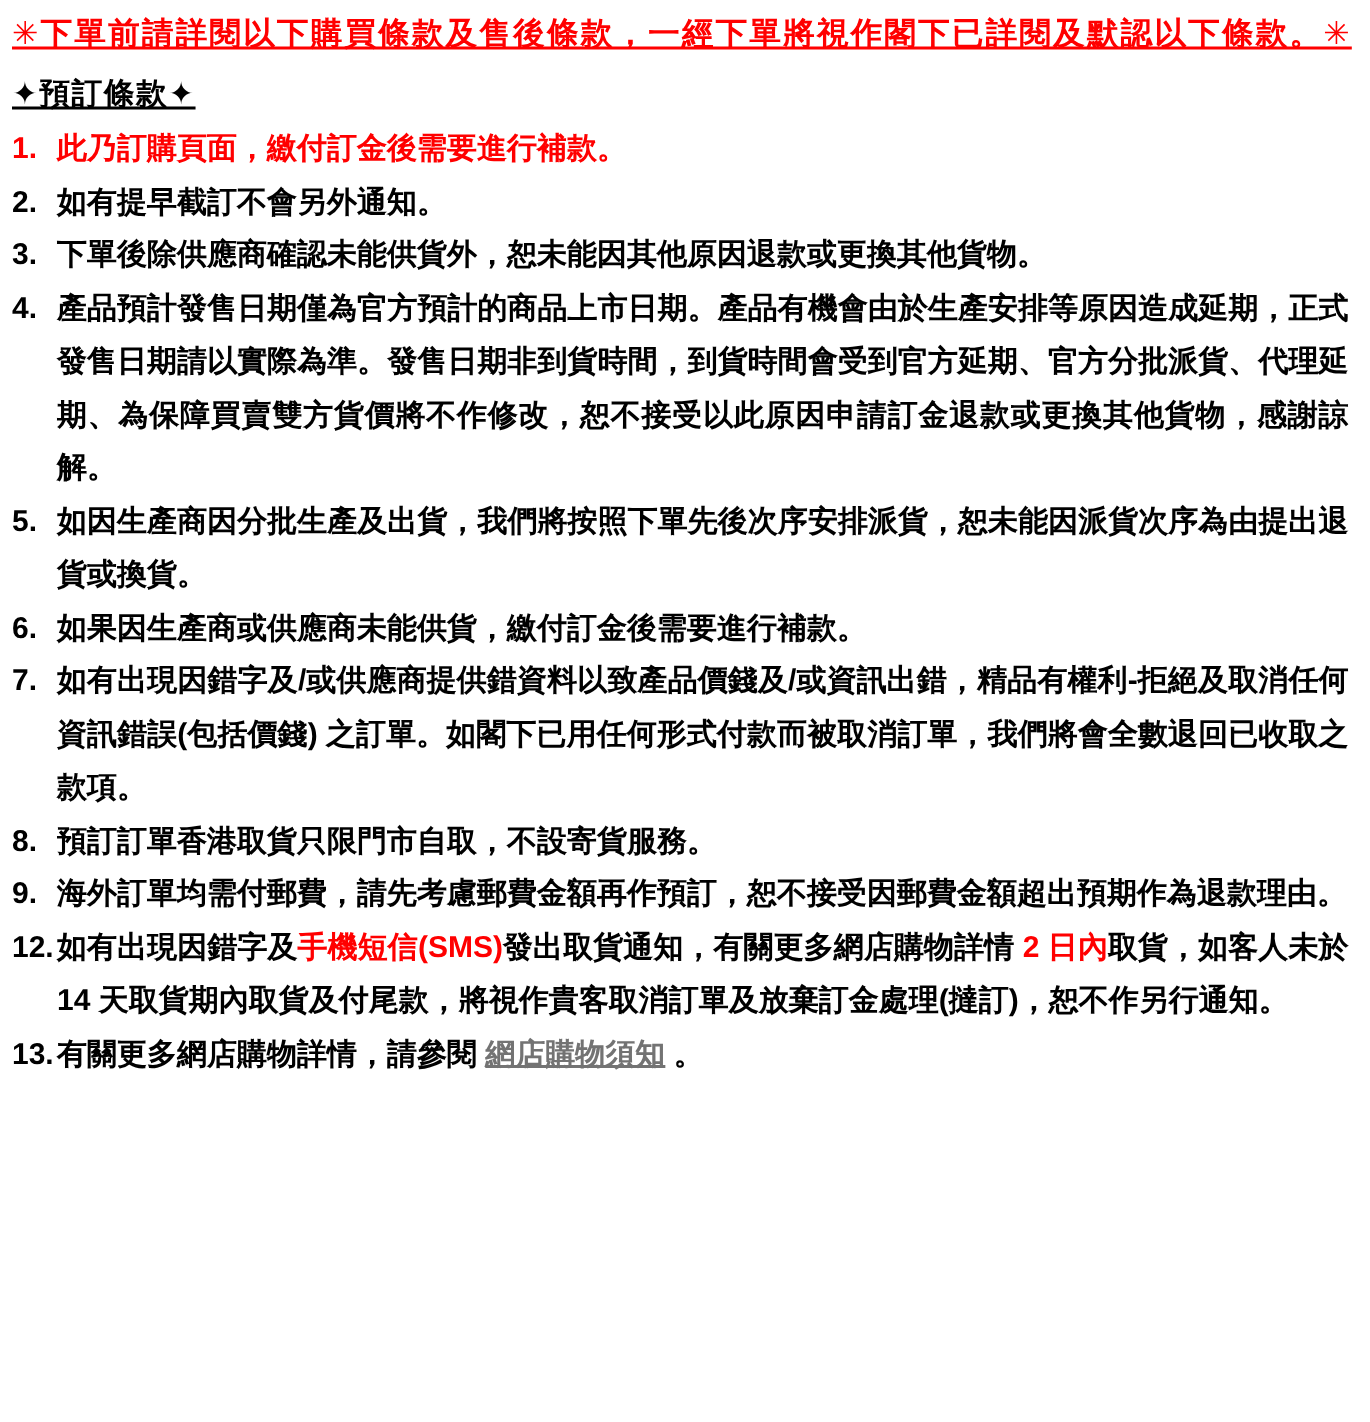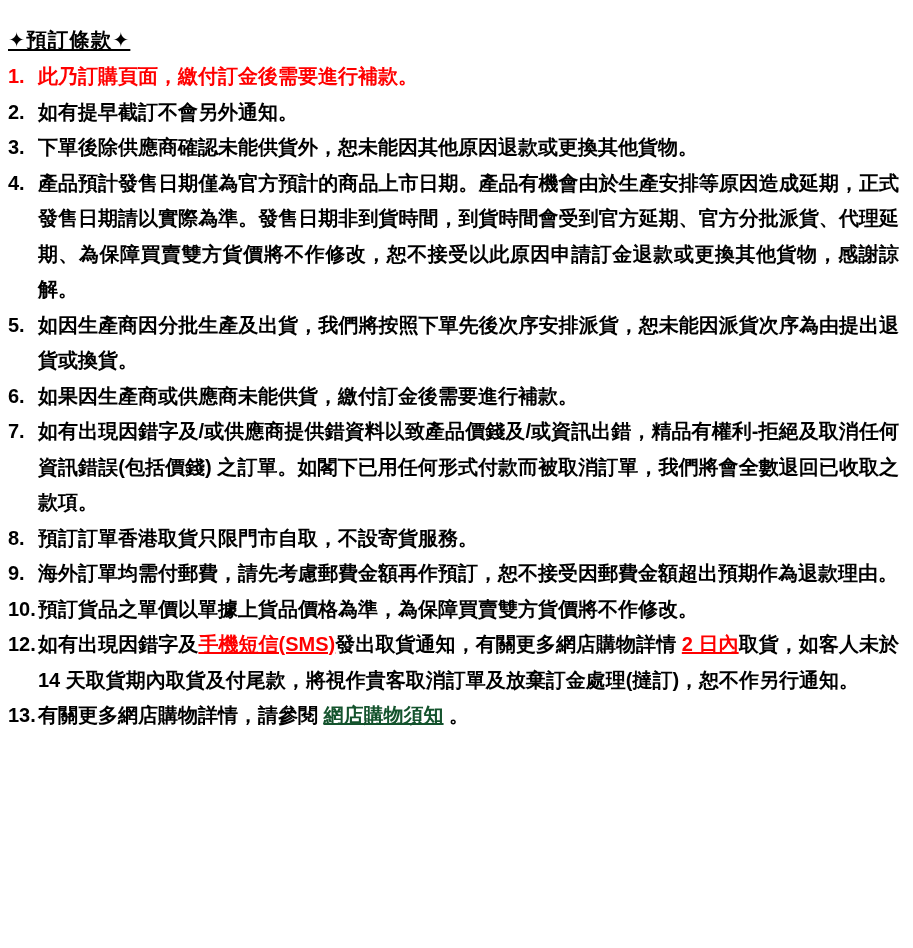--- a/index.html
+++ b/index.html
@@ -20,21 +20,21 @@
   }
   .title {
     font-size: 21px;
     line-height: 33px;
     letter-spacing: 1.5px;
     color: #ff0000;
     text-decoration: underline;
     white-space: nowrap;
   }
   .heading {
-    margin-top: 17px;
+    margin-top: 7px;
     font-size: 20.5px;
     line-height: 33px;
     letter-spacing: 1px;
     color: #000000;
     text-decoration: underline;
     display: inline-block;
   }
   ol.terms {
     list-style: none;
     margin: 3px 0 0 0;
@@ -51,32 +51,32 @@
   }
   .term-content {
     flex: 1;
     text-align: justify;
   }
   .run-red {
     color: #ff0000;
   }
   .run-red-underline {
     color: #ff0000;
-    text-decoration: underline;
   }
   a.run-link {
-    color: #14532d;
+    color: #737373;
     text-decoration: underline;
     cursor: pointer;
   }
 </style>
 </head>
 <body>
 
 <div class="doc">
+  <div class="title">✳下單前請詳閱以下購買條款及售後條款，一經下單將視作閣下已詳閱及默認以下條款。✳</div>
   <div>
     <span class="heading">✦預訂條款✦</span>
   </div>
   <ol class="terms">
       <li class="term-item">
         <span class="term-num run-red">1.</span>
         <div class="term-content"><span class="run-red">此乃訂購頁面，繳付訂金後需要進行補款。</span></div>
       </li>
       <li class="term-item">
         <span class="term-num">2.</span>
@@ -104,24 +104,20 @@
       </li>
       <li class="term-item">
         <span class="term-num">8.</span>
         <div class="term-content"><span>預訂訂單香港取貨只限門市自取，不設寄貨服務。</span></div>
       </li>
       <li class="term-item">
         <span class="term-num">9.</span>
         <div class="term-content"><span>海外訂單均需付郵費，請先考慮郵費金額再作預訂，恕不接受因郵費金額超出預期作為退款理由。</span></div>
       </li>
       <li class="term-item">
-        <span class="term-num">10.</span>
-        <div class="term-content"><span>預訂貨品之單價以單據上貨品價格為準，為保障買賣雙方貨價將不作修改。</span></div>
-      </li>
-      <li class="term-item">
         <span class="term-num">12.</span>
         <div class="term-content"><span>如有出現因錯字及</span><span class="run-red-underline">手機短信(SMS)</span><span>發出取貨通知，有關更多網店購物詳情 </span><span class="run-red-underline">2 日內</span><span>取貨，如客人未於 14 天取貨期內取貨及付尾款，將視作貴客取消訂單及放棄訂金處理(撻訂)，恕不作另行通知。</span></div>
       </li>
       <li class="term-item">
         <span class="term-num">13.</span>
         <div class="term-content"><span>有關更多網店購物詳情，請參閱 </span><a class="run-link" href="#">網店購物須知</a><span> 。</span></div>
       </li>
     </ol>
 </div>
 

